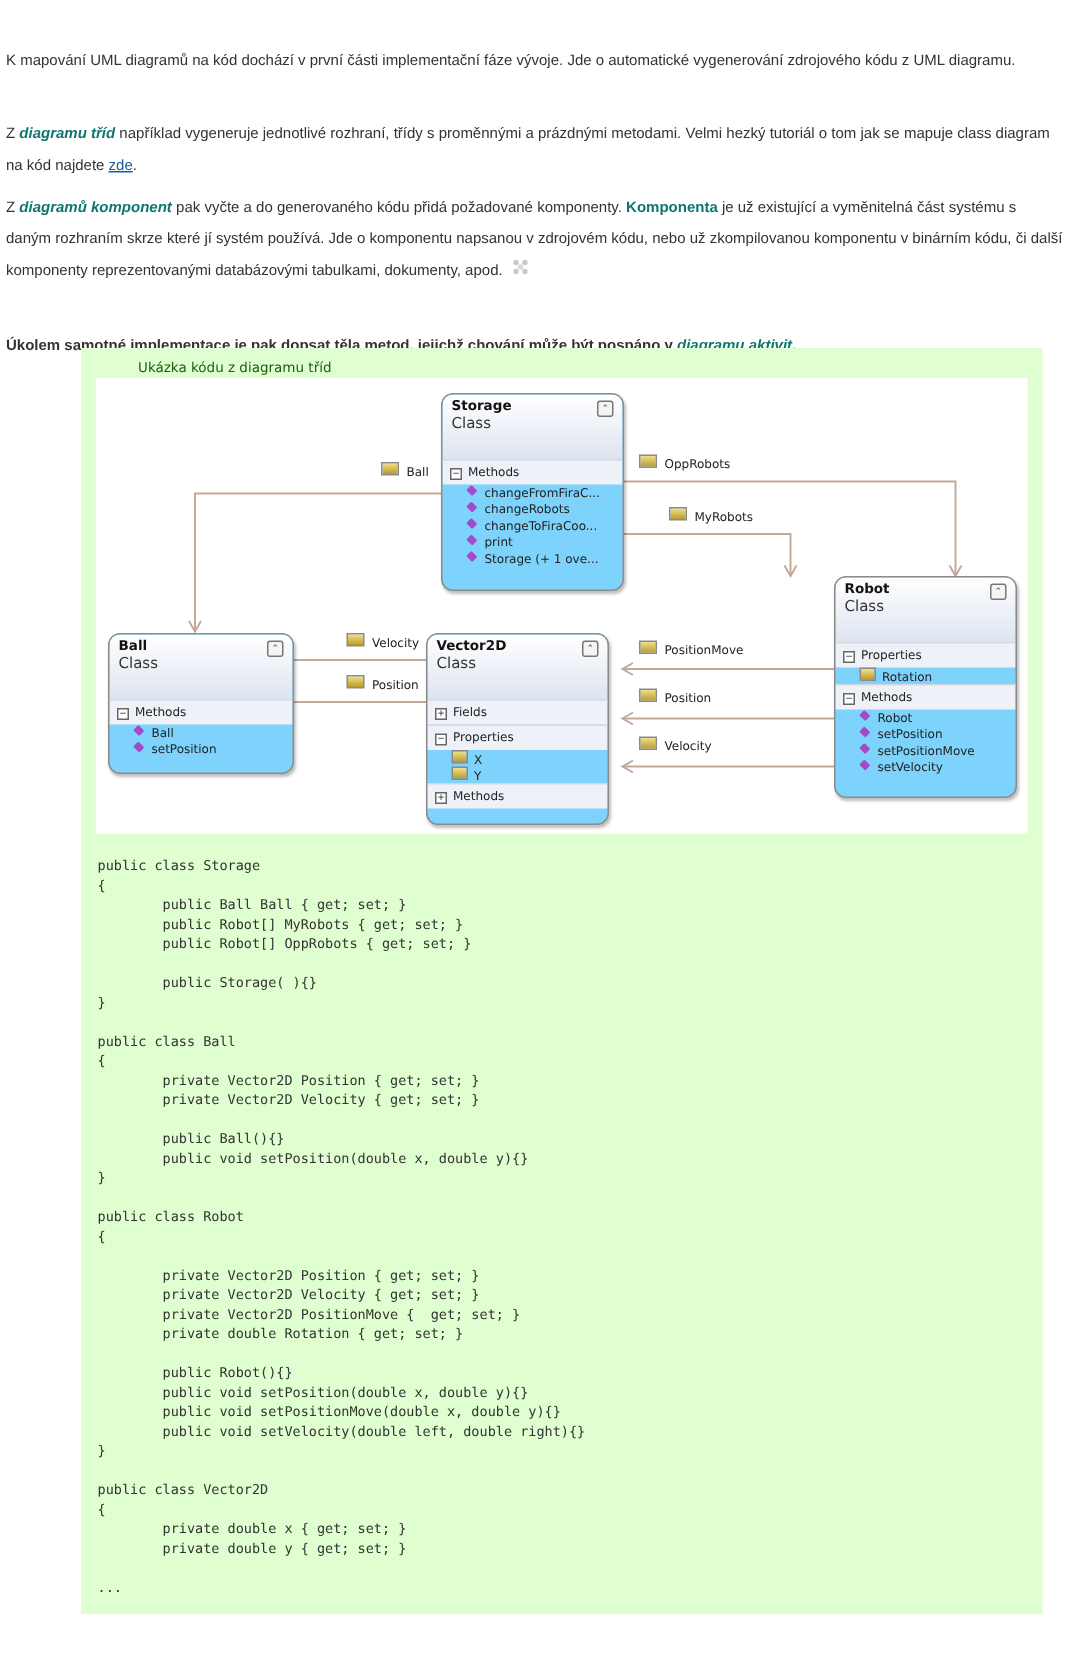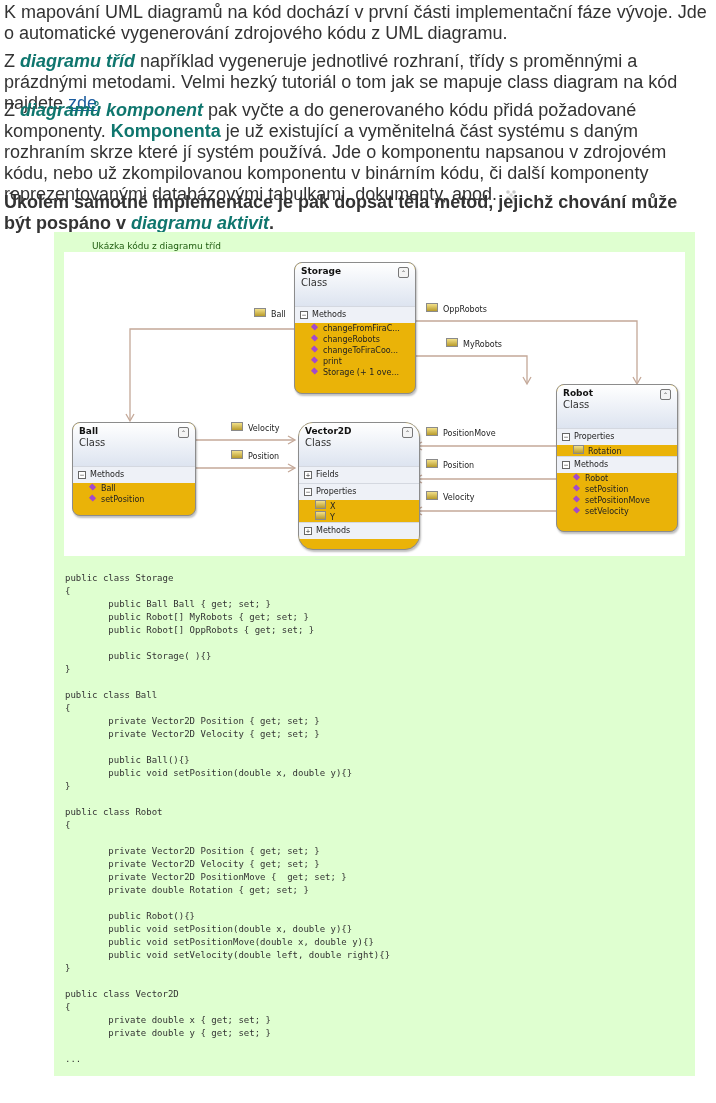--- a/index.html
+++ b/index.html
@@ -1,28 +1,28 @@
 <!DOCTYPE html>
 <html><head>
 <meta charset="utf-8">
 <style>
   html, body { margin: 0; padding: 0; background: #ffffff; }
   body { width: 716px; height: 1103px; position: relative; overflow: hidden;
          font-family: "Liberation Sans", sans-serif; color: #333333; }
-  .para { position: absolute; left: 4px; width: 705px; font-size: 18px; line-height: 21px; color: #333; }
+  .para { position: absolute; left: 4px; width: 705px; font-size: 10px; line-height: 21px; color: #333; margin-top: 28px; }
   .para b, .para strong { color: #0f766e; }
   .para a { color: #1a5c9e; text-decoration: underline; }
   .emoji { display: inline-block; width: 14px; height: 14px; vertical-align: -2px; margin-left: 2px; }
 
   .codebox { position: absolute; left: 54px; top: 232px; width: 641px; height: 844px; background: #dfffd0; }
   .codebox-title { position: absolute; left: 10px; top: 9px; font-size: 9px; color: #1e5c0e;
                    font-family: "DejaVu Sans", sans-serif; margin-left: 28px; }
   .diagram { position: absolute; left: 10px; top: 20px; width: 621px; height: 304px; background: #ffffff; }
 
-  .cls { position: absolute; border: 1px solid #8c8c8c; border-radius: 8px; background: #eab308;
+  .cls { position: absolute; border: 1px solid #8c8c8c; border-radius: 8px; background: #7dd3fc;
          box-shadow: 1px 2px 2px rgba(0,0,0,0.25); overflow: hidden; font-family: "DejaVu Sans", sans-serif; }
   .cls-head { background: linear-gradient(#ffffff, #dde4f0); padding: 3px 6px 0 6px; height: 40px; position: relative; }
   .cls-name { font-size: 9px; font-weight: bold; color: #111; }
   .cls-kind { font-size: 10px; color: #333; margin-top: 1px; }
   .collapse { position: absolute; right: 6px; top: 4px; width: 9px; height: 9px; border: 1px solid #777;
               border-radius: 2px; font-size: 6px; line-height: 9px; text-align: center; color: #444; background:#f4f4f4; }
   .sec { font-size: 8px; color: #222; background: #eef1f7; border-top: 1px solid #d4d8e0; padding: 2px 5px; height: 12px; line-height: 12px; }
   .sec .box { display: inline-block; width: 6px; height: 6px; border: 1px solid #666; font-size: 6px; line-height: 6px;
               text-align: center; margin-right: 4px; vertical-align: 0px; background:#fff; }
   .mem { font-size: 8px; color: #222; padding-left: 16px; height: 11px; line-height: 11px; white-space: nowrap; }
@@ -121,21 +121,21 @@
       <div class="cls-head">
         <div class="cls-name">Ball</div>
         <div class="cls-kind">Class</div>
         <div class="collapse">⌃</div>
       </div>
       <div class="sec"><span class="box">−</span><span>Methods</span></div>
       <div class="mem"><span class="mi"></span><span>Ball</span></div>
       <div class="mem"><span class="mi"></span><span>setPosition</span></div>
     </div>
 
-    <div class="cls" style="left:234px; top:170px; width:120px; height:126px;border-radius:15px;">
+    <div class="cls" style="left:220px; top:170px; width:120px; height:126px;">
       <div class="cls-head">
         <div class="cls-name">Vector2D</div>
         <div class="cls-kind">Class</div>
         <div class="collapse">⌃</div>
       </div>
       <div class="sec"><span class="box">+</span><span>Fields</span></div>
       <div class="sec"><span class="box">−</span><span>Properties</span></div>
       <div class="mem"><span class="pi"></span><span>X</span></div>
       <div class="mem"><span class="pi"></span><span>Y</span></div>
       <div class="sec"><span class="box">+</span><span>Methods</span></div>

